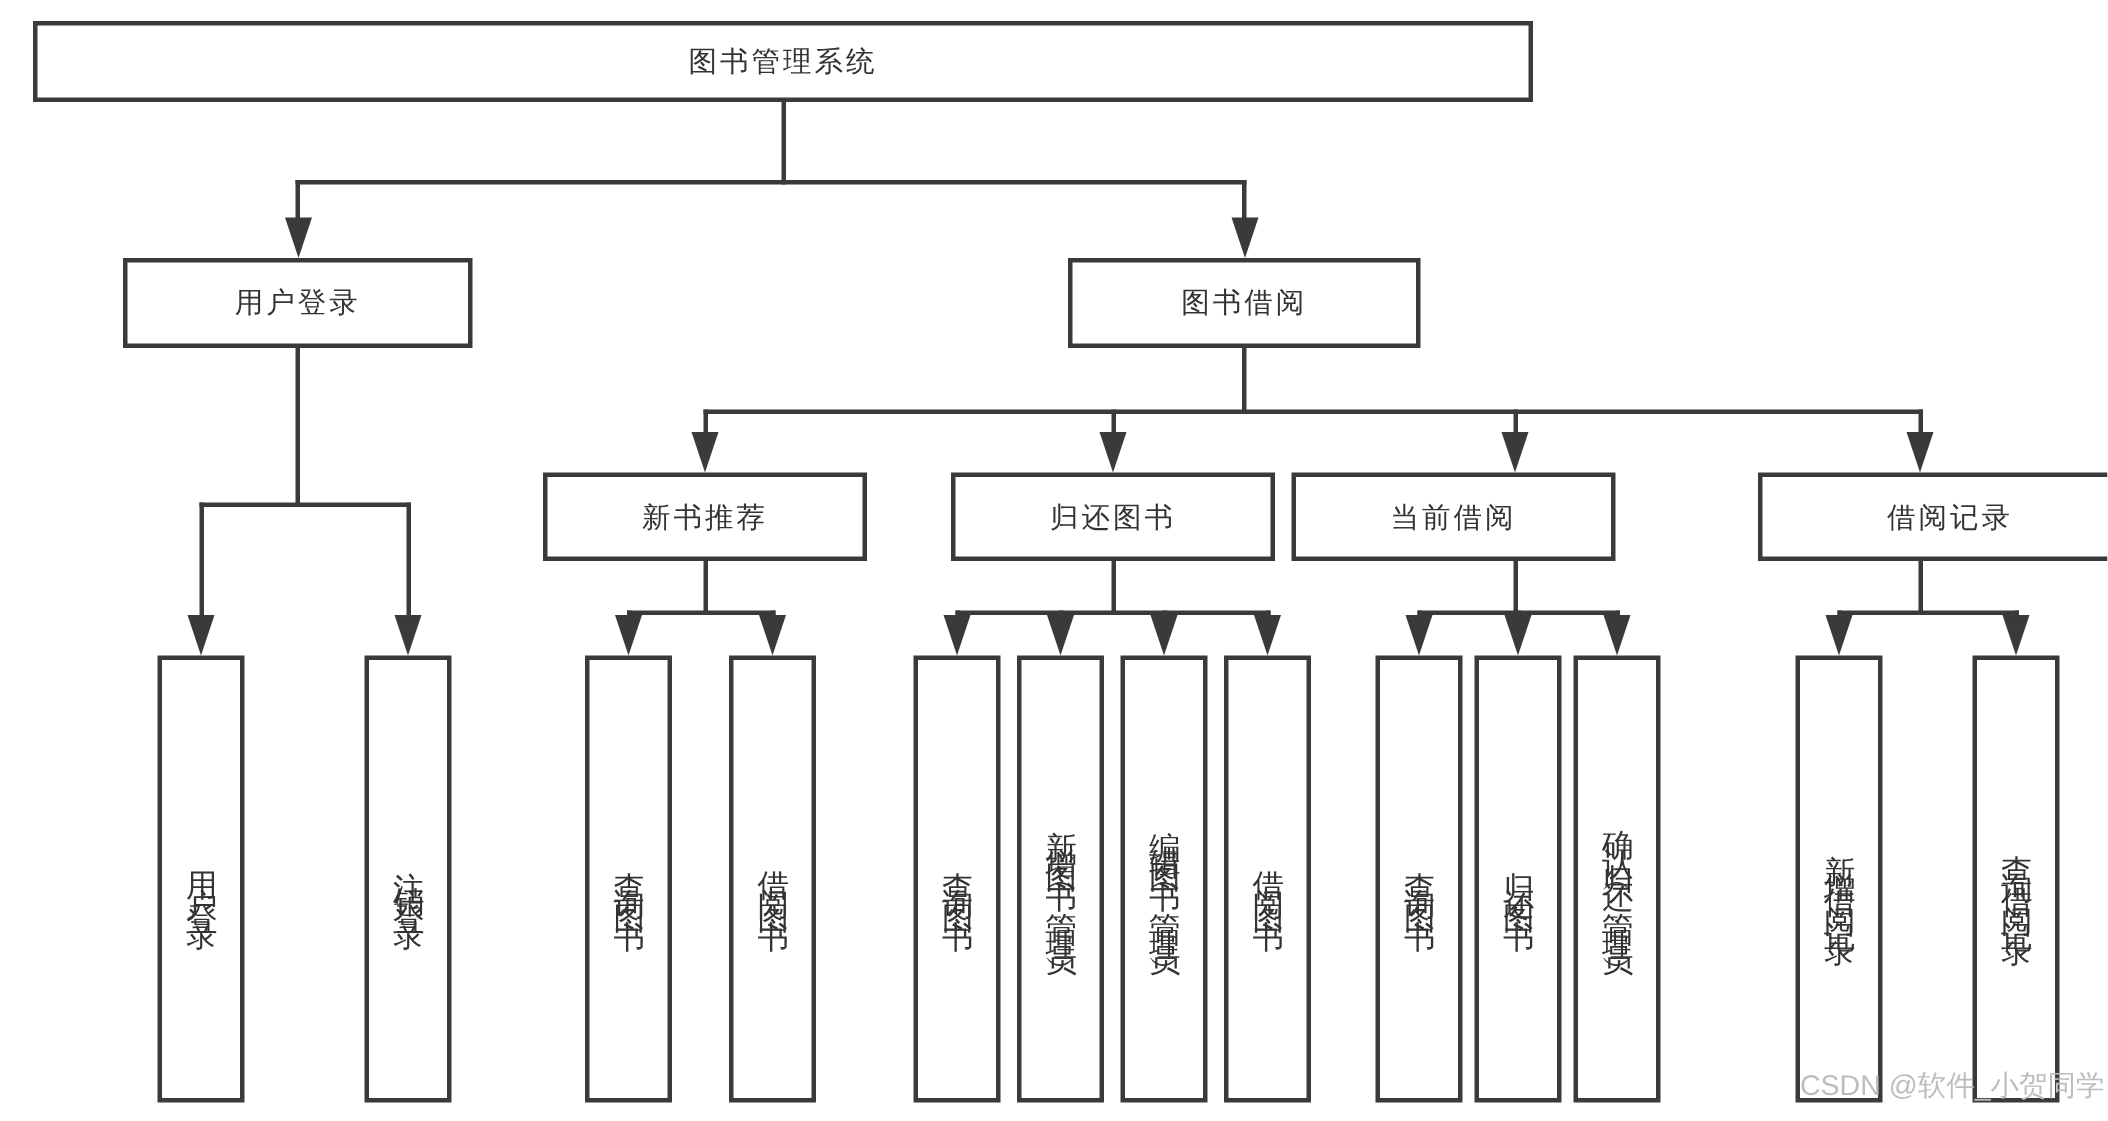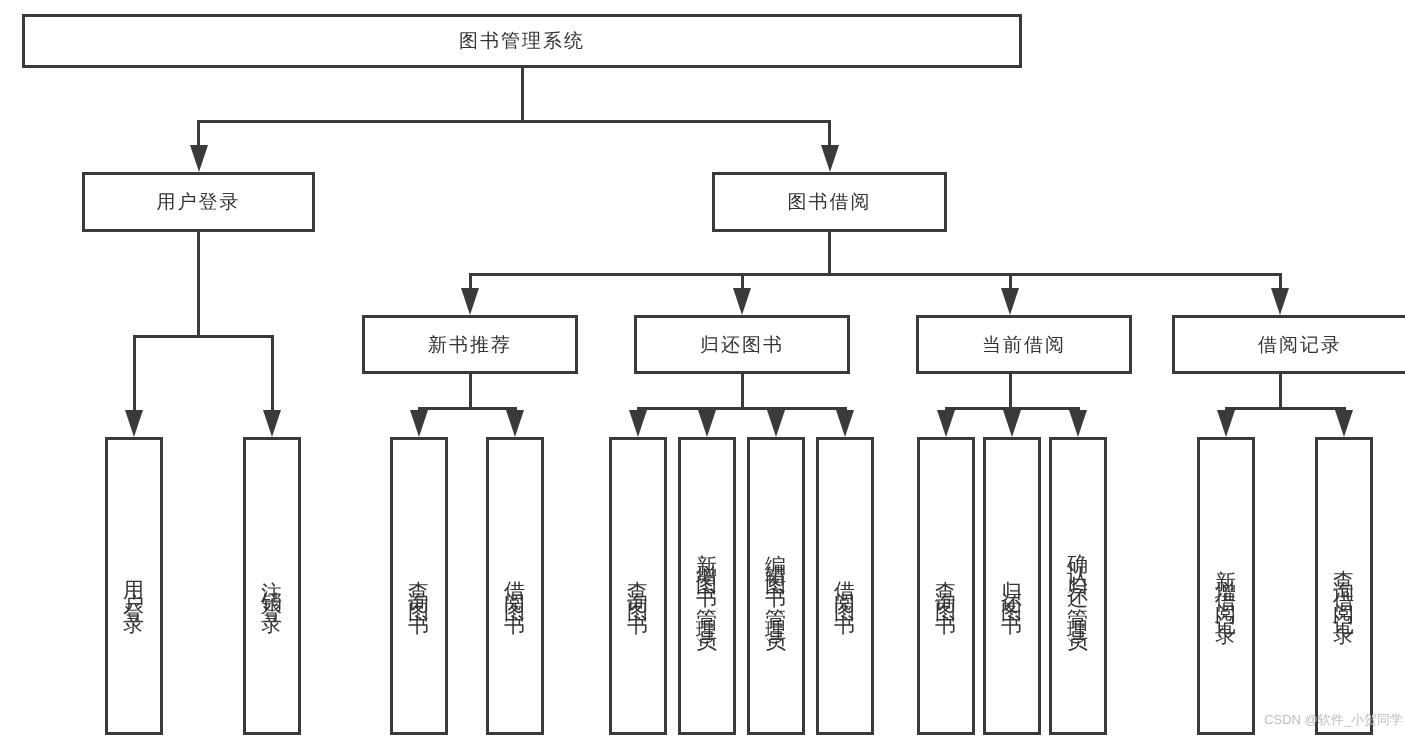--- a/index.html
+++ b/index.html
@@ -51,21 +51,21 @@
     width:0;height:0;
     border-left:9px solid transparent;
     border-right:9px solid transparent;
     border-top:27px solid var(--line-color);
     z-index:1;
   }
   .watermark{
     position:absolute;
     right:2px;
     top:711px;
-    font-size:13px;
+    font-size:19px;
     color:var(--watermark-color);
     white-space:nowrap;
     z-index:5;
   }
 </style>
 </head>
 <body>
 
 <div class="canvas">
   <div id="connector-layer">
@@ -131,21 +131,21 @@
       </div>
       <div class="node" style="left: 712px; top: 172px; width: 235px; height: 60px;">
         <span class="label">图书借阅</span>
       </div>
       <div class="node" style="left: 362px; top: 315px; width: 216px; height: 59px; text-align: right;">
         <span class="label">新书推荐</span>
       </div>
       <div class="node" style="left: 634px; top: 315px; width: 216px; height: 59px;">
         <span class="label">归还图书</span>
       </div>
-      <div class="node" style="left: 916px; top: 315px; width: 216px; height: 59px;">
+      <div class="node" style="left: 861px; top: 315px; width: 216px; height: 59px;">
         <span class="label">当前借阅</span>
       </div>
       <div class="node" style="left: 1172px; top: 315px; width: 256px; height: 59px;">
         <span class="label">借阅记录</span>
       </div>
       <div class="node vertical" style="left: 105px; top: 437px; width: 58px; height: 298px;">
         <span class="label">用户登录</span>
       </div>
       <div class="node vertical" style="left: 243px; top: 437px; width: 58px; height: 298px;">
         <span class="label">注销登录</span>

